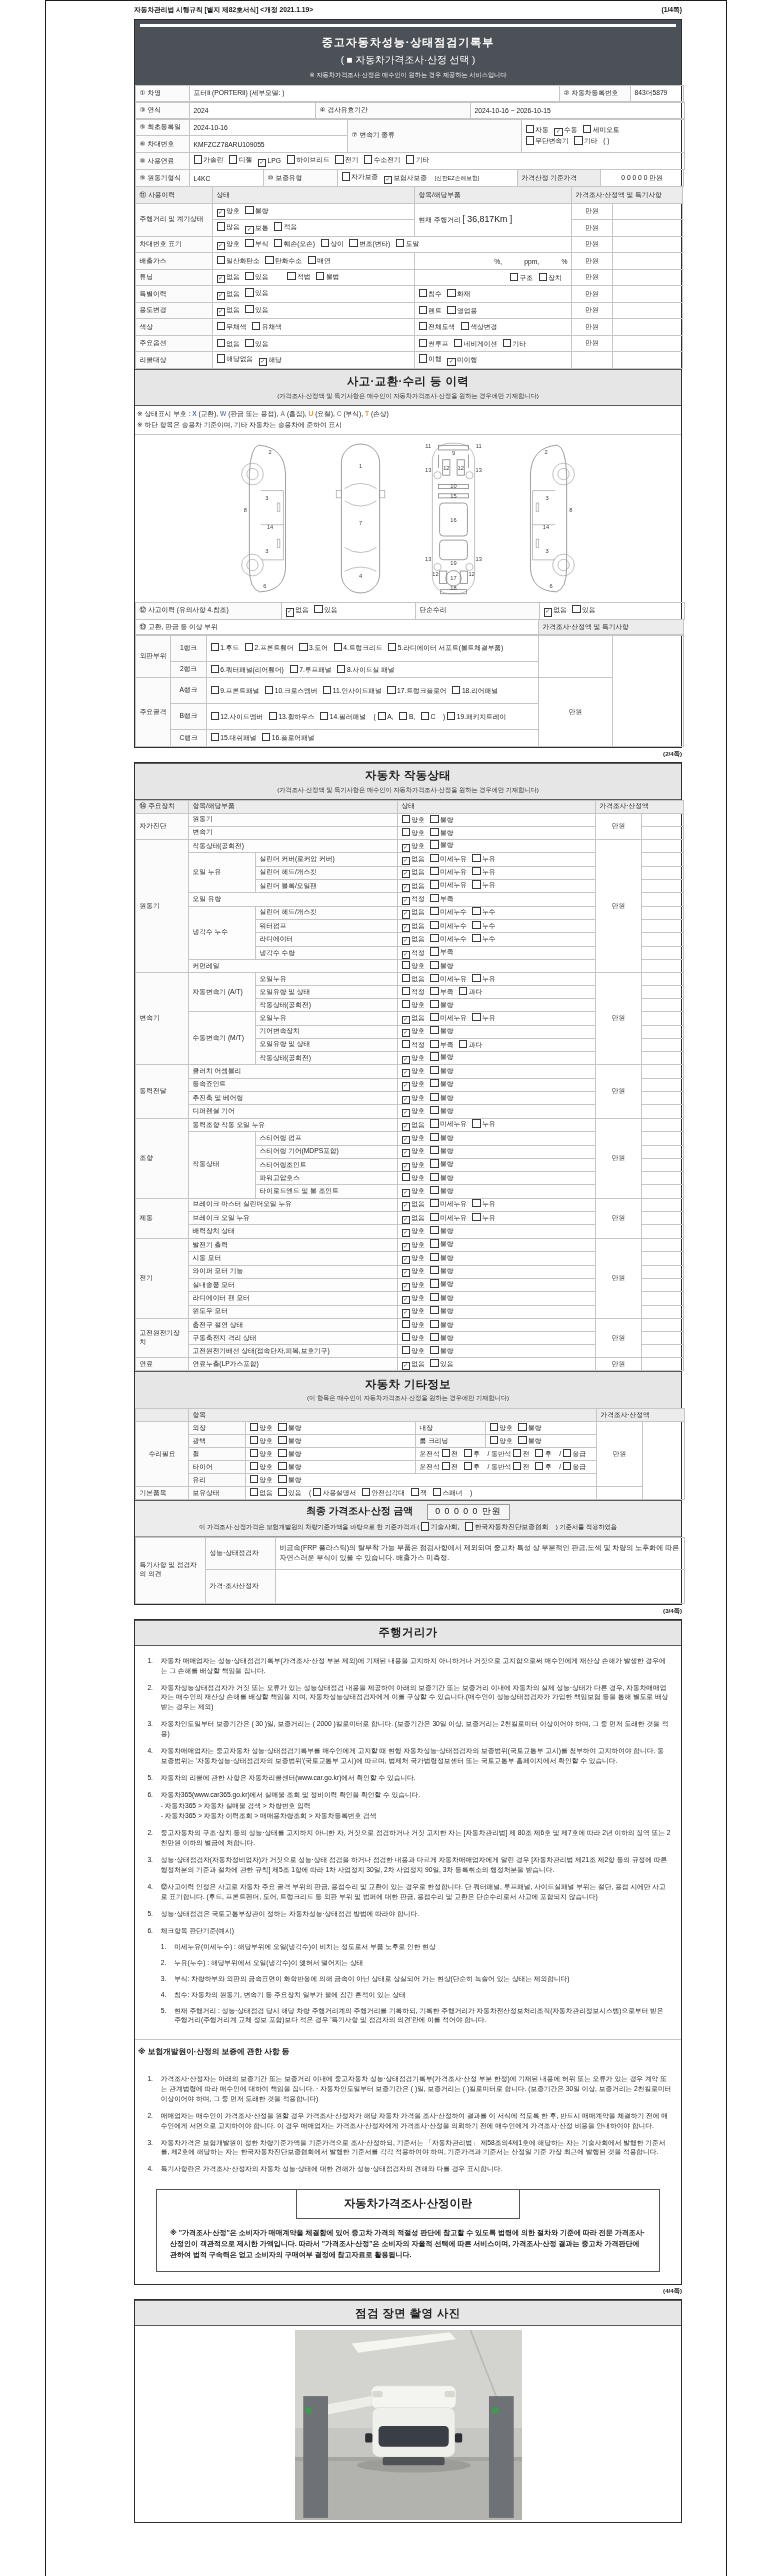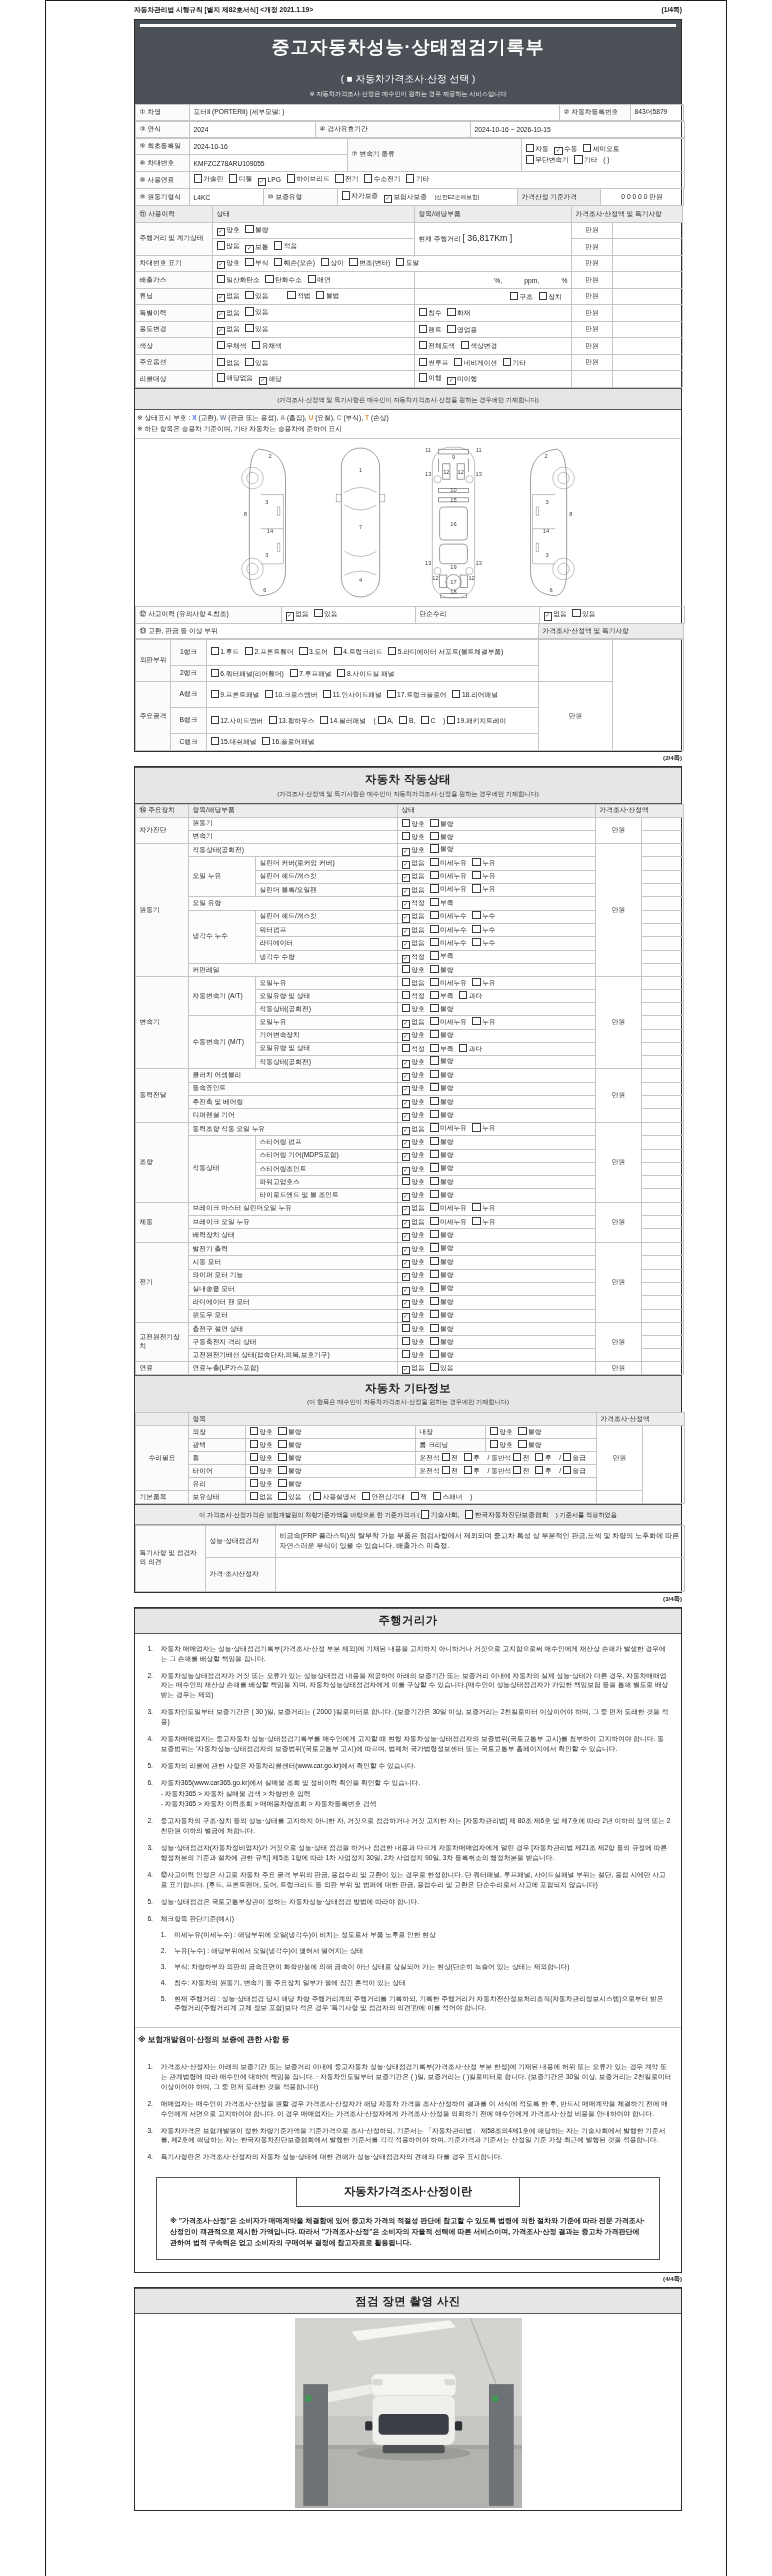--- a/index.html
+++ b/index.html
@@ -9,22 +9,22 @@
          border-left:1.5px solid #1c1c1c;border-right:1.5px solid #1c1c1c;border-top:1.5px solid #1c1c1c;
          box-sizing:border-box;background:#fff;}
   .content{width:548px;margin-left:88px;}
   .topnote{display:flex;justify-content:space-between;font-size:6.7px;font-weight:bold;color:#111;
            padding:4.6px 0 4.1px 0;}
   .pagemark{text-align:right;font-size:6.2px;font-weight:bold;padding:2.1px 0 3.1px 0;}
   .page-block{border:1.5px solid #2e2e2e;background:#fff;}
   
   .dk{background:#4c5157;color:#fff;text-align:center;padding:3.1px 4.1px 5.2px 4.1px;}
   .dk-stripe{height:3.1px;background:#fff;margin:1px 1px 8.2px 1px;}
-  .dk-title{font-size:18px;font-weight:bold;letter-spacing:1px;}
-  .dk-select{font-size:9.8px;margin-top:14px;text-align:center;}
+  .dk-title{font-size:11px;font-weight:bold;letter-spacing:1px;}
+  .dk-select{font-size:9.8px;margin-top:4px;text-align:center;}
   .dk-note{font-size:6.2px;margin-top:4.1px;color:#f0f0f0;}
   .dk-docno{text-align:left;font-size:7.7px;font-weight:bold;padding:7.2px 2.1px 1px 2.1px;}
   
   .sec-hd{background:#e6e6e6;text-align:center;border-top:1px solid #5a5a5a;border-bottom:1px solid #5a5a5a;
           padding:4.1px 0 4.6px 0;}
   .sec-hd .t{font-size:11.3px;font-weight:bold;letter-spacing:0.5px;}
   .sec-hd .s{font-size:6.2px;margin-top:2.6px;color:#333;}
   
   table{border-collapse:collapse;width:548px;table-layout:fixed;margin-top:-0.5px;}
   td{border:0.5px solid #c6c6c6;font-size:6.7px;padding:1px 3.6px;box-sizing:border-box;vertical-align:middle;
@@ -268,20 +268,21 @@
         <td class="lab">리콜대상</td>
         <td><span class="opt"><span class="cbx"></span><span class="olb">해당없음</span></span><span class="opt"><span class="cbx on">✓</span><span class="olb">해당</span></span></td>
         <td><span class="opt"><span class="cbx"></span><span class="olb">이행</span></span><span class="opt"><span class="cbx on">✓</span><span class="olb">미이행</span></span></td>
         <td></td>
         <td></td>
       </tr>
     </tbody>
         </table>
 
     <div class="sec-hd">
+      <div class="t">사고·교환·수리 등 이력</div>
       <div class="s">(가격조사·산정액 및 특기사항은 매수인이 자동차가격조사·산정을 원하는 경우에만 기재합니다)</div>
     </div>
     <div class="legend" id="legend-line"><span>※ 상태표시 부호 : </span><b style="color: rgb(68, 114, 216);">X</b><span> (교환), </span><b style="color: rgb(123, 140, 168);">W</b><span> (판금 또는 용접), </span><b style="color: rgb(154, 154, 154);">A</b><span> (흠집), </span><b style="color: rgb(224, 154, 60);">U</b><span> (요철), </span><b style="color: rgb(154, 154, 154);">C</b><span> (부식), </span><b style="color: rgb(224, 154, 60);">T</b><span> (손상)</span></div>
     <div class="legend-note">※ 하단 항목은 승용차 기준이며, 기타 자동차는 승용차에 준하여 표시</div>
 
     <div class="diagrams">
       <svg id="diag-left" width="62" height="155" viewBox="0 0 120 300">
         <path class="carline" d="M40,8 Q90,12 92,64 L92,246 Q90,290 42,292 Q22,286 22,246 L22,64 Q24,12 40,8 Z"></path>
         <circle class="carline2" cx="28" cy="64" r="21"></circle>
             <circle class="carline2" cx="28" cy="64" r="11"></circle>
@@ -771,20 +772,24 @@
           <span>(</span>
           <span><span class="opt"><span class="cbx"></span><span class="olb">사용설명서</span></span><span class="opt"><span class="cbx"></span><span class="olb">안전삼각대</span></span><span class="opt"><span class="cbx"></span><span class="olb">잭</span></span><span class="opt"><span class="cbx"></span><span class="olb">스패너</span></span></span>
           <span>)</span>
         </td>
         <td></td>
       </tr>
     </tbody>
         </table>
 
     <div class="final-band">
+      <div class="final-line">
+        <span>최종 가격조사·산정 금액</span>
+        <span class="final-val">0 0 0 0 0 만원</span>
+      </div>
       <div class="final-note">
         <span>이 가격조사·산정가격은 보험개발원의 차량기준가액을 바탕으로 한 기준가격과 (</span>
         <span><span class="opt"><span class="cbx"></span><span class="olb">기술사회,</span></span><span class="opt"><span class="cbx"></span><span class="olb">한국자동차진단보증협회</span></span></span>
         <span>) 기준서를 적용하였음</span>
       </div>
     </div>
 
     <table>
       <colgroup>
             <col style="width:70px">

